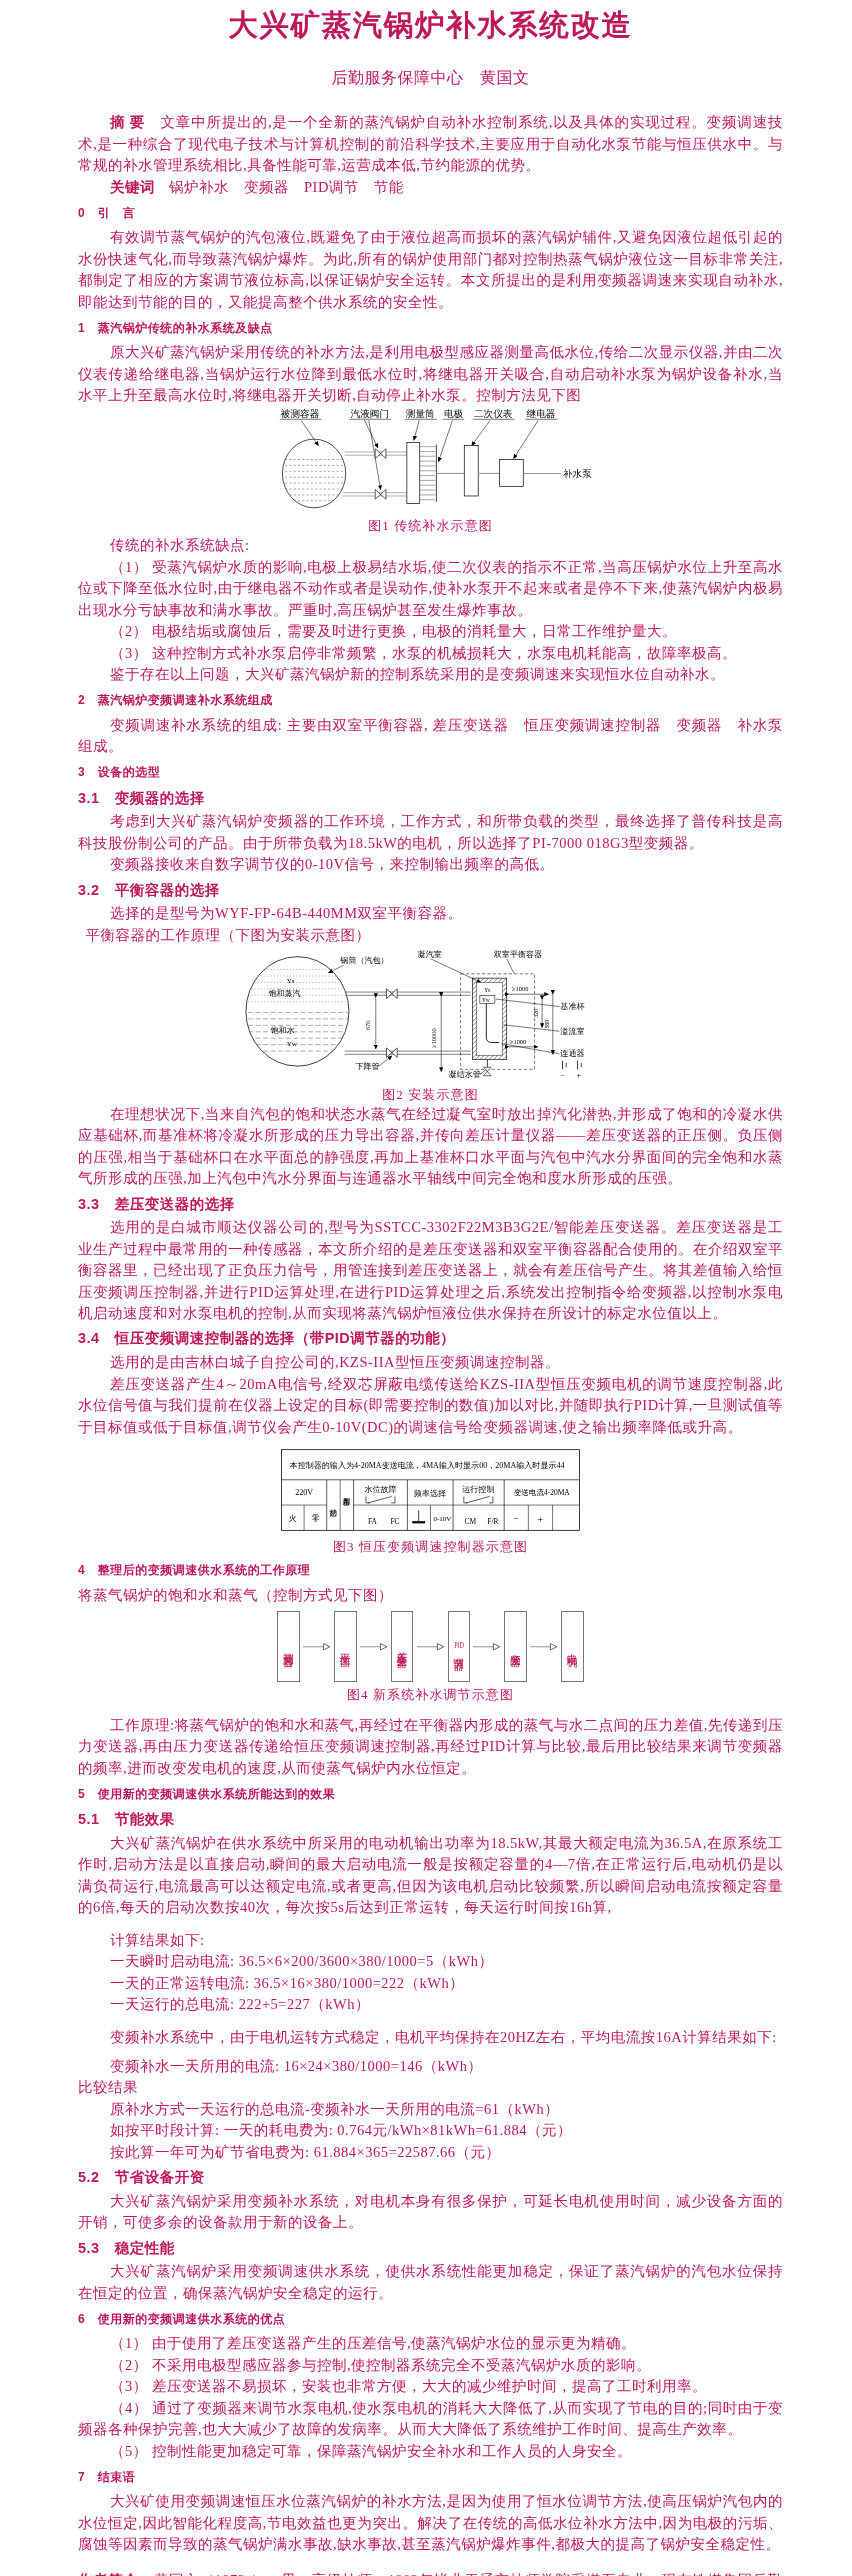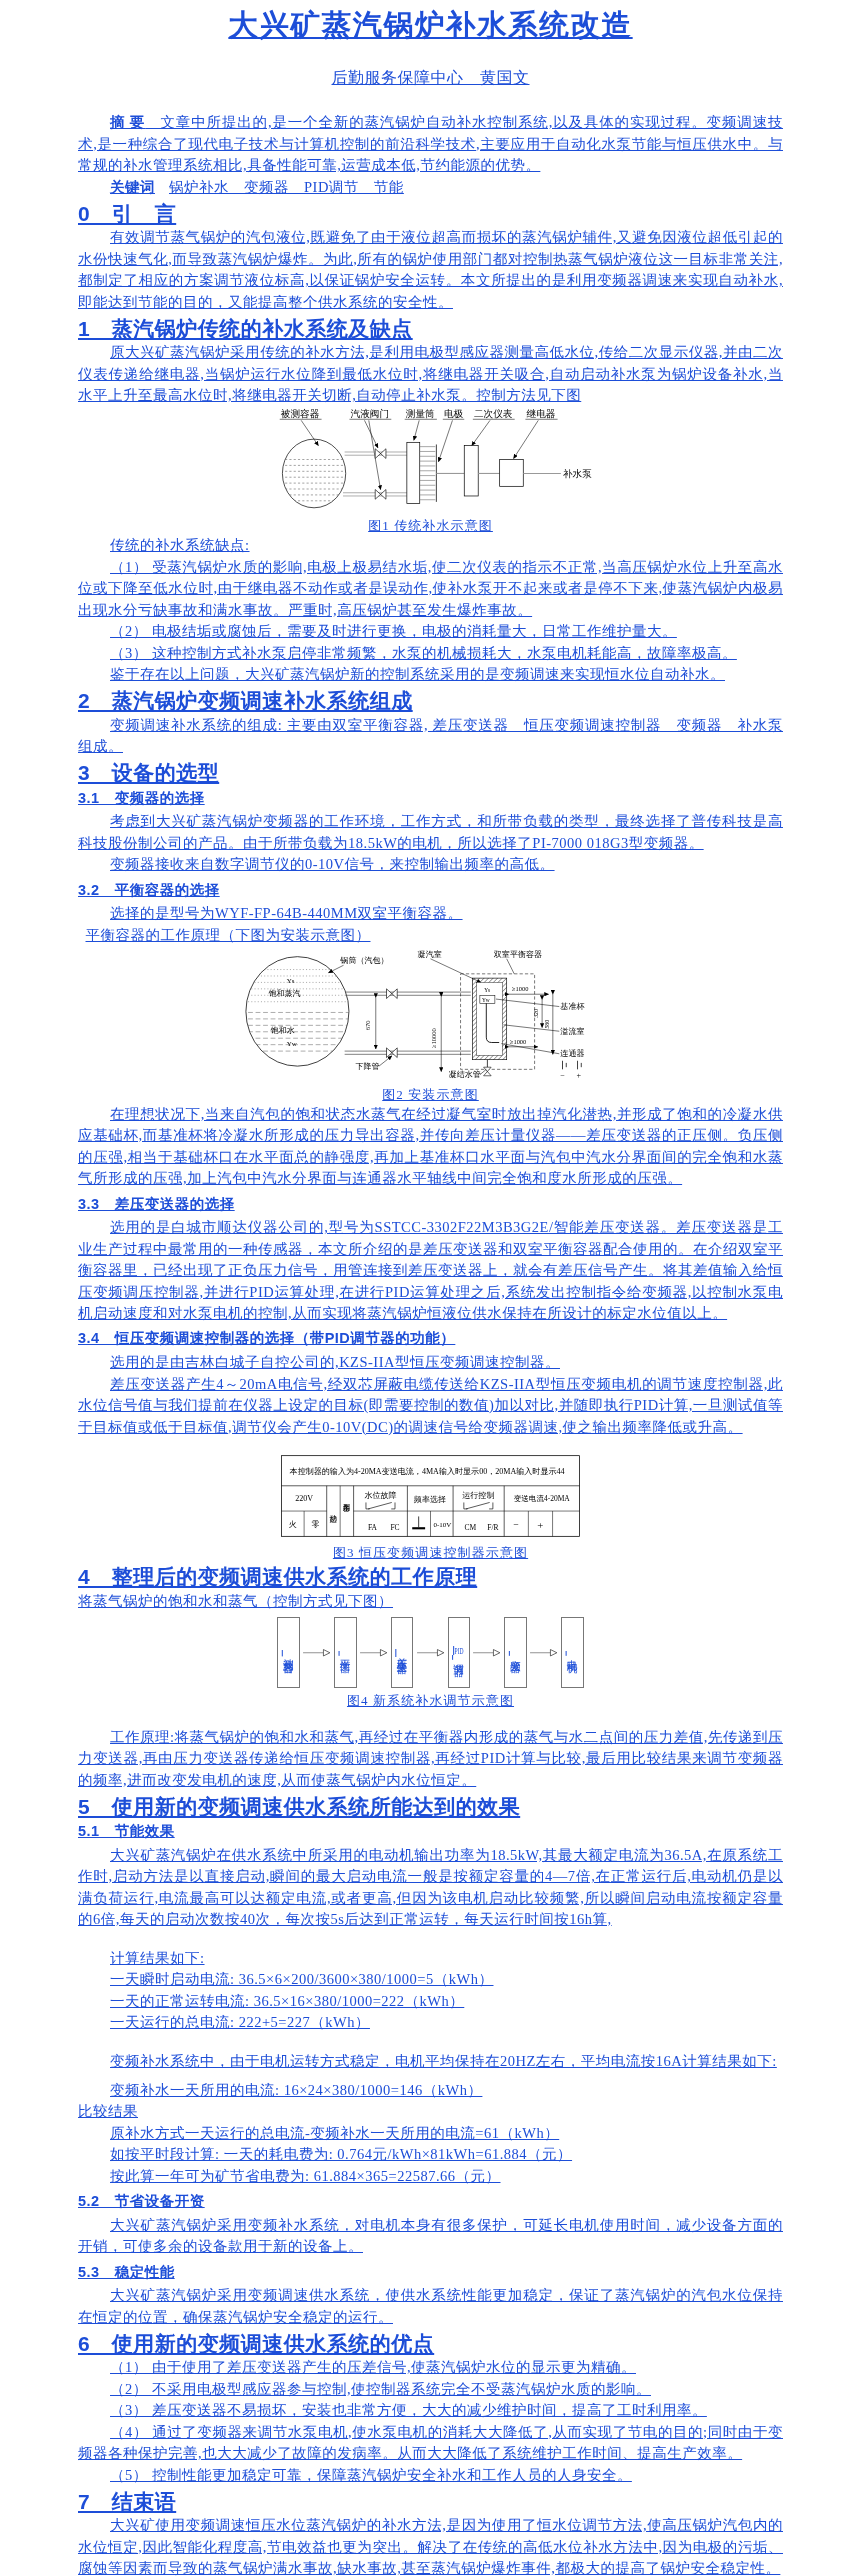--- a/index.html
+++ b/index.html
@@ -1,50 +1,50 @@
 <!DOCTYPE html>
 <html style="font-size:8.6px"><head>
 <meta charset="utf-8">
 <style>
   html,body{margin:0;padding:0;background:#ffffff;}
   .page{
     position:relative; width:852px; height:2576px; overflow:hidden;
-    background:#ffffff; color:#1d4ed8;
+    background:#ffffff; color:#be185d;
     font-family:"Liberation Serif","DejaVu Serif",serif;
     font-size:14.5px; line-height:21.5px; letter-spacing:0.5px;
-    box-sizing:border-box; padding:6.4px 69px 0 78px;text-decoration:underline;
+    box-sizing:border-box; padding:6.4px 69px 0 78px;
   }
   .title{
     text-align:center; font-weight:bold; font-size:29.5px; line-height:38px;
     letter-spacing:1.6px; margin:0;
   }
   .byline{ text-align:center; margin-top:22.6px; font-size:16px; }
   .abstract{ margin-top:23.6px; text-indent:32px; text-align:justify; }
   .b{ font-weight:bold; }
   .kwlabel{ font-weight:bold; margin-right:14px; }
   .kwline{ text-indent:32px; }
   p{ margin:0; text-align:justify; }
   .ind{ text-indent:32px; }
   .ind0{ text-indent:0; }
   .ind1{ text-indent:7.5px; }
   .hsec{
     font-family:"Liberation Sans","DejaVu Sans",sans-serif;
-    font-weight:bold; font-size:21px; line-height:21.5px;
+    font-weight:bold; font-size:12px; line-height:21.5px;
     margin:4.8px 0 2.7px 0; letter-spacing:0.5px; text-align:left;
   }
   .hsub{
     font-family:"Liberation Sans","DejaVu Sans",sans-serif;
     font-weight:bold; font-size:14.5px; line-height:21.5px;
     margin:3.8px 0 2.1px 0; text-align:left;
   }
   .figwrap{ text-align:center; margin:1.1px 0 0 0; }
   .figcap{ text-align:center; font-size:13px; line-height:18px; letter-spacing:1.1px; margin:0; }
   svg{ overflow:visible; }
   svg text{ font-family:"Liberation Serif","DejaVu Serif",serif; fill:#000; letter-spacing:0; }
-  .mt8{ margin-top:17px; } .mt14{ margin-top:7.5px; } .mt26{ margin-top:14px; }
+  .mt8{ margin-top:11px; } .mt14{ margin-top:7.5px; } .mt26{ margin-top:14px; }
   
   .flow{ display:flex; justify-content:center; align-items:center; margin:5.4px 0 3.2px 0; }
   .flowbox{
     border:1.1px solid #777; width:20.4px; height:69px;
     display:flex; align-items:center; justify-content:center;
     writing-mode:vertical-lr; text-orientation:upright;
     font-size:10.7px; line-height:20.4px; letter-spacing:1.6px;
   }
   .tcy{ text-combine-upright:all; letter-spacing:0; font-size:9px; }
   .flowarrow{ margin:0 3.2px; }

